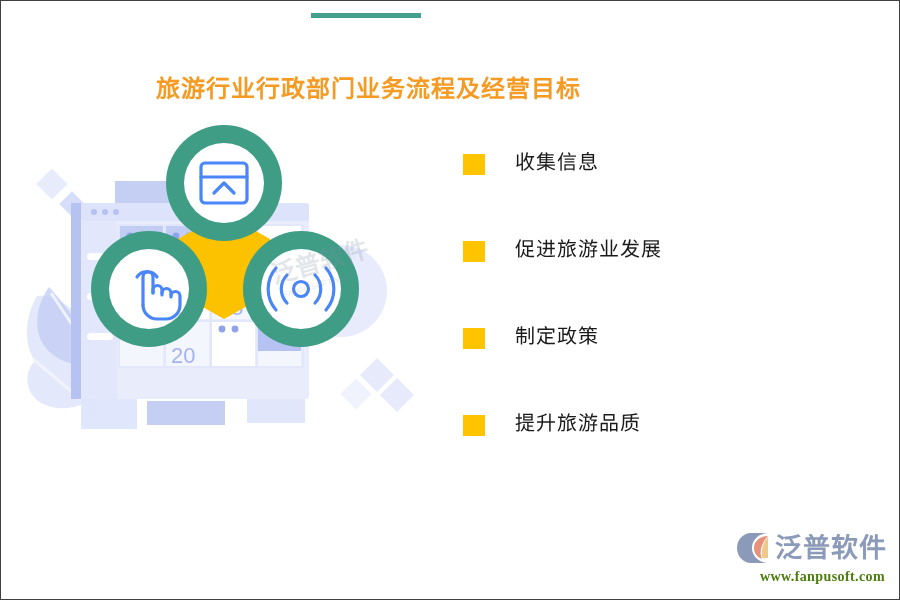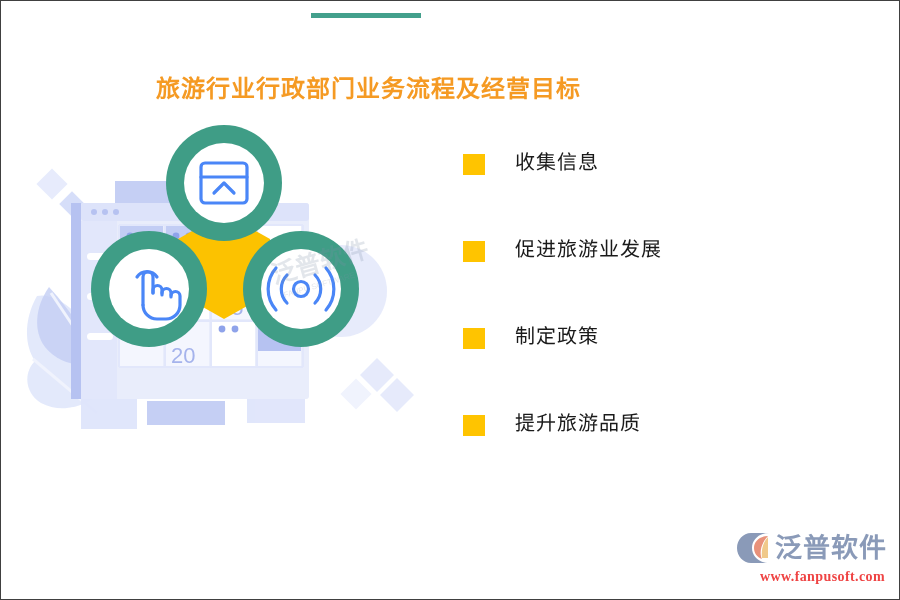--- a/index.html
+++ b/index.html
@@ -112,21 +112,21 @@
     color: #8a9ab8;
     letter-spacing: 1px;
     line-height: 1;
     white-space: nowrap;
   }
   .logo-url {
     margin-top: 2px;
     text-align: right;
     font-size: 14px;
     font-weight: bold;
-    color: #ef4444;
+    color: #4d7c0f;
     letter-spacing: 0.4px;
     font-family: "Liberation Serif", "DejaVu Serif", serif;
     white-space: nowrap;
   }
 </style>
 </head>
 <body>
 
 <div class="slide">
 

